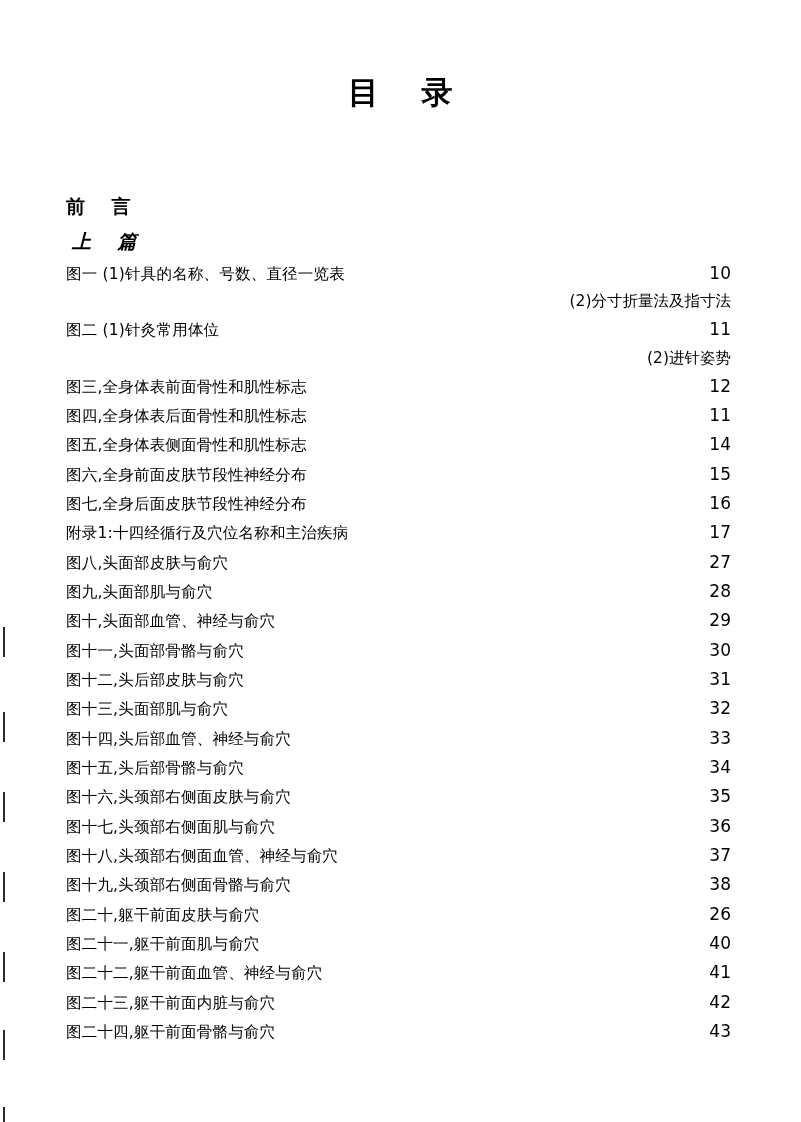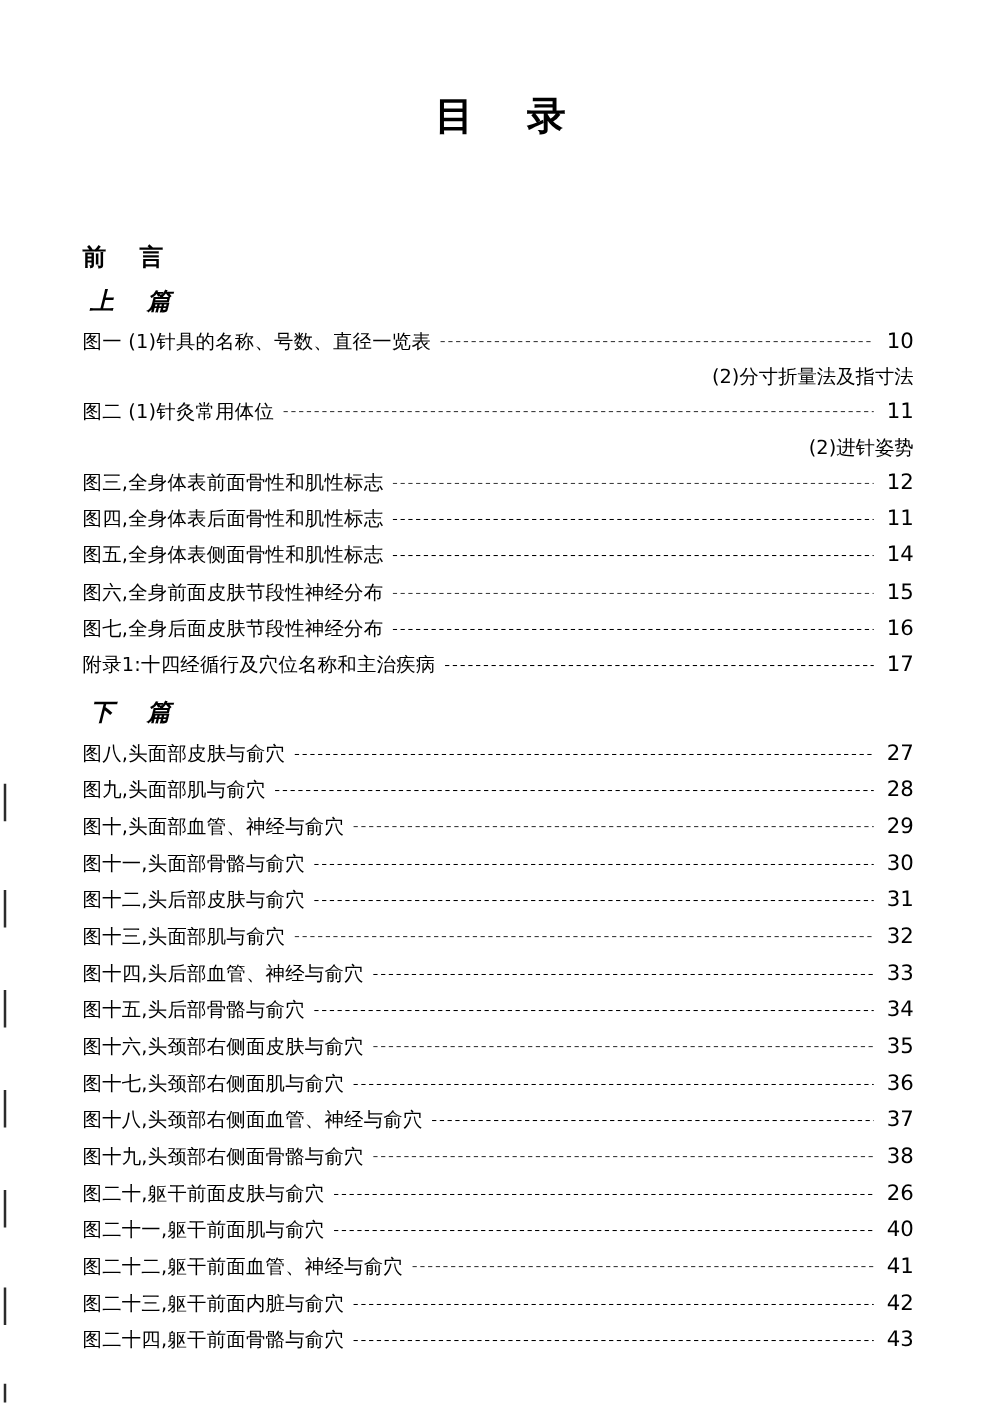--- a/index.html
+++ b/index.html
@@ -162,21 +162,20 @@
           <span class="leader"></span>
           <span class="page-no">16</span>
         </div>
         <div class="entry">
           <span class="label">附录1:十四经循行及穴位名称和主治疾病</span>
           <span class="leader"></span>
           <span class="page-no">17</span>
         </div>
       </div>
 
-    <div class="section-head part" style="margin-top:10px;">下 篇</div>
 
     <div id="lower-list">
         <div class="entry">
           <span class="label">图八,头面部皮肤与俞穴</span>
           <span class="leader"></span>
           <span class="page-no">27</span>
         </div>
         <div class="entry">
           <span class="label">图九,头面部肌与俞穴</span>
           <span class="leader"></span>

